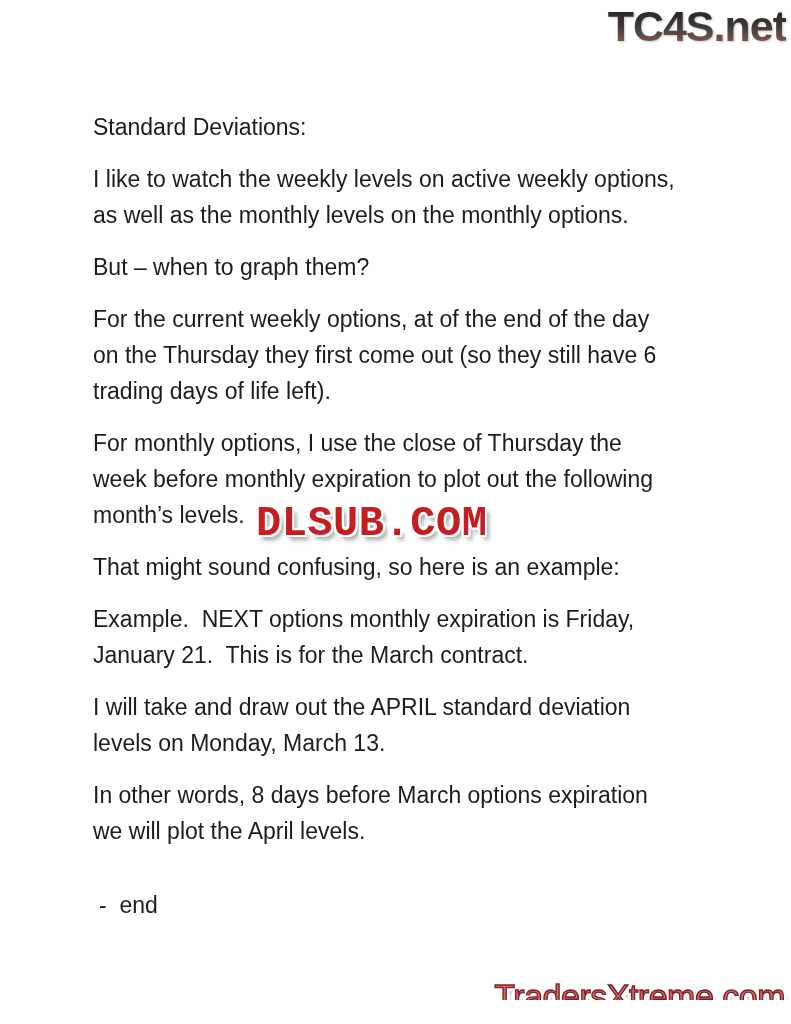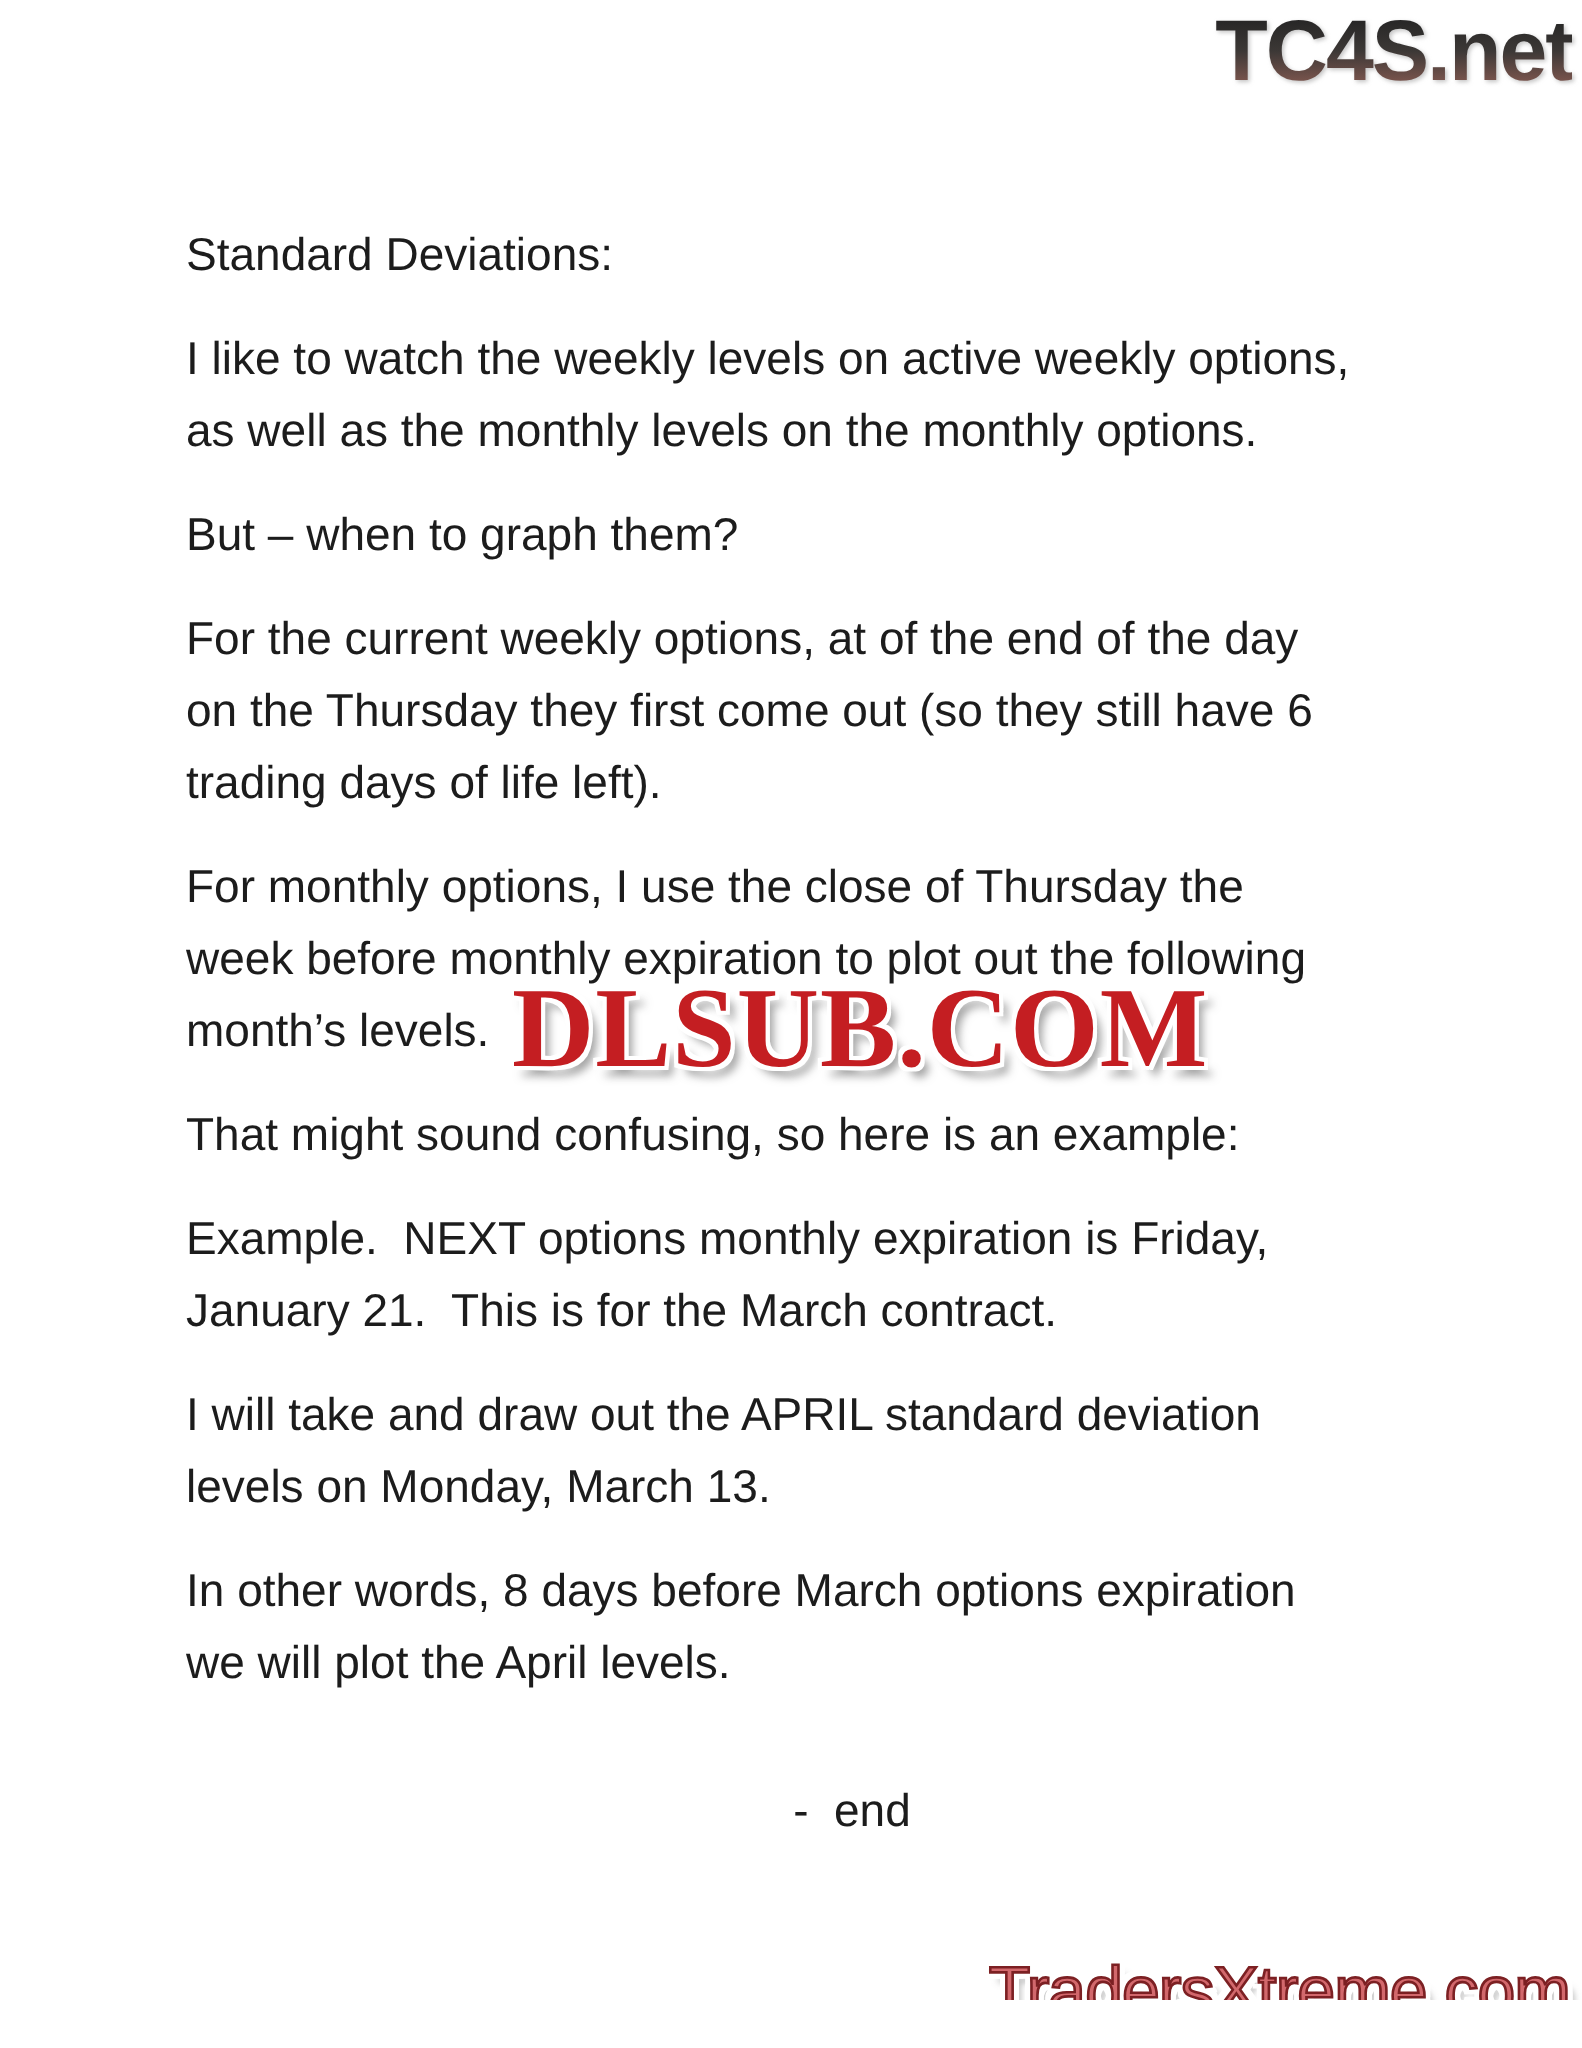--- a/index.html
+++ b/index.html
@@ -36,30 +36,30 @@
     position: absolute;
     left: 93px;
     top: 93px;
     width: 660px;
     font-size: 23px;
     line-height: 36px;
     color: #1c1c1c;
   }
   .para { margin: 16px 0 14px 0; }
   .line { display: block; white-space: pre; }
-  .para-end { margin-top: 38px; padding-left: 6px; text-align: center; }
+  .para-end { margin-top: 38px; padding-left: 6px; }
 
   
   .dlsub-watermark {
     position: absolute;
     left: 256px;
-    top: 482px;
-    font-family: Liberation Serif, serif;
+    top: 500px;
+    font-family: Liberation Mono, monospace;
     font-weight: bold;
-    font-size: 57px;
+    font-size: 42px;
     letter-spacing: 0.5px;
     color: #c41e22;
     text-shadow:
       -2px -2px 0 #ffffff,  2px -2px 0 #ffffff,
       -2px  2px 0 #ffffff,  2px  2px 0 #ffffff,
        0   -2px 0 #ffffff,  0    2px 0 #ffffff,
       -2px  0   0 #ffffff,  2px  0   0 #ffffff,
        4px  5px 4px rgba(90,90,90,0.55);
   }
 

